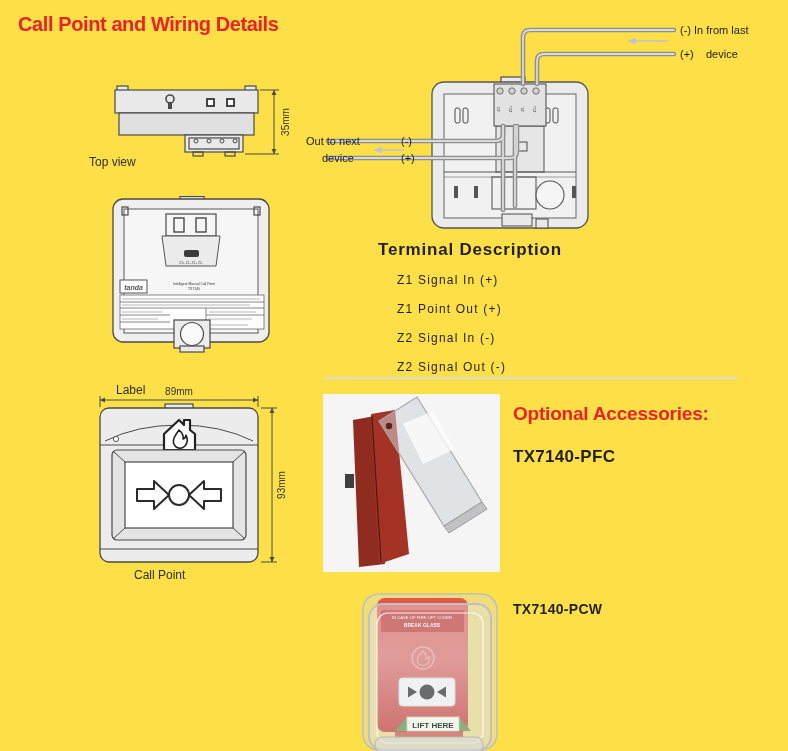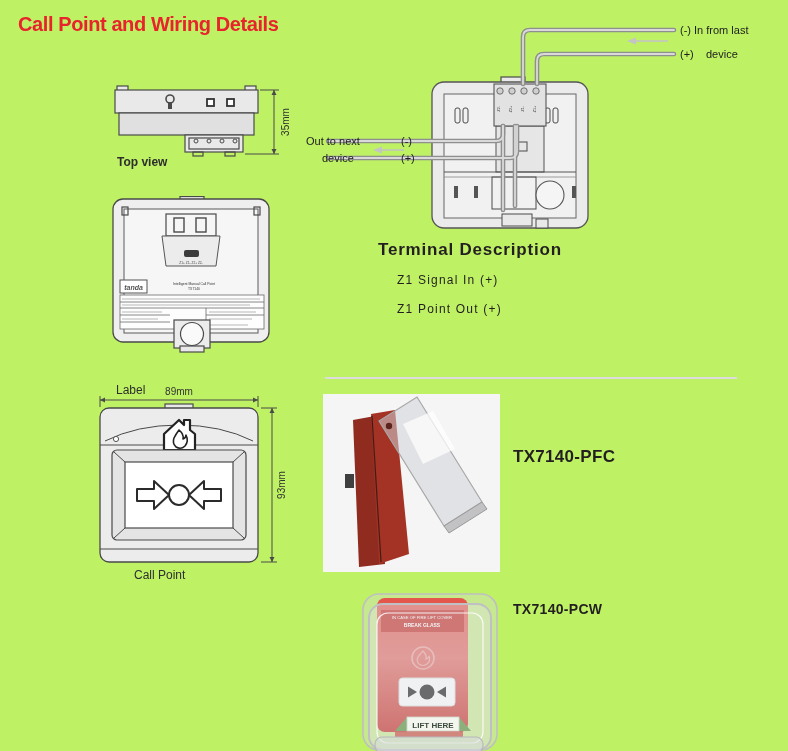--- a/index.html
+++ b/index.html
@@ -1,16 +1,16 @@
 <!DOCTYPE html>
 <html><head>
 <meta charset="utf-8">
 <style>
   html,body{margin:0;padding:0;background:#ffffff;}
-  #page{position:relative;width:788px;height:751px;background:#bef264;overflow:hidden;
+  #page{position:relative;width:788px;height:751px;background:#fde047;overflow:hidden;
         font-family:"Liberation Sans",sans-serif;color:#231f20;}
   .abs{position:absolute;}
   .page-title{left:18px;top:13px;font-size:20px;font-weight:bold;letter-spacing:-0.4px;color:#e8232b;}
   .caption{font-size:12px;color:#2e2e2e;}
   .term-head{left:378px;top:240px;font-size:17px;font-weight:bold;letter-spacing:0.8px;}
   .term-list{left:397px;top:266px;font-size:12px;letter-spacing:1.2px;line-height:29px;}
   .divider{left:325px;top:377px;width:412px;height:2px;background:#dcdcdc;}
   .acc-head{left:513px;top:403px;font-size:19px;font-weight:bold;letter-spacing:-0.2px;color:#e8232b;}
   .acc-model-1{left:513px;top:447px;font-size:17px;font-weight:bold;letter-spacing:0.3px;}
   .acc-model-2{left:513px;top:601px;font-size:14px;font-weight:bold;letter-spacing:0.3px;}
@@ -53,21 +53,21 @@
     </g>
     <g stroke="#4a4a4a" stroke-width="1">
       <line x1="165" y1="10" x2="184" y2="10"></line>
       <line x1="150" y1="74" x2="184" y2="74"></line>
       <line x1="179" y1="10" x2="179" y2="74"></line>
       <path d="M 179 10 l -2.5 5 h 5 z" fill="#4a4a4a" stroke="none"></path>
       <path d="M 179 74 l -2.5 -5 h 5 z" fill="#4a4a4a" stroke="none"></path>
     </g>
     <text x="194" y="42" font-size="10" fill="#333" text-anchor="middle" transform="rotate(-90,194,42)">35mm</text>
   </svg>
-  <div class="abs caption" style="left:117px;top:155px;font-weight:bold;">Top view</div>
+  <div class="abs caption" style="left:89px;top:155px;">Top view</div>
 
   <svg class="abs" style="left:110px;top:196px;" width="170" height="162" viewBox="0 0 170 162">
     <g>
       <rect x="70" y="0.5" width="24" height="5" class="fillgray"></rect>
       <rect x="3" y="3" width="156" height="143" rx="10" style="fill:#efefef;stroke:#4a4a4a;stroke-width:1.3"></rect>
       <rect x="14" y="13" width="134" height="124" style="fill:#f6f6f6;stroke:#5a5a5a;stroke-width:1"></rect>
       <rect x="12" y="11" width="6" height="8" class="lineart"></rect>
       <rect x="144" y="11" width="6" height="8" class="lineart"></rect>
 
       <g>
@@ -184,20 +184,22 @@
     <text x="8" y="131" font-size="11" fill="#1d1d1d">Out to next</text>
     <text x="103" y="131" font-size="11" fill="#1d1d1d">(-)</text>
     <text x="24" y="148" font-size="11" fill="#1d1d1d">device</text>
     <text x="103" y="148" font-size="11" fill="#1d1d1d">(+)</text>
   </svg>
 
   <div class="abs term-head">Terminal Description</div>
   <div class="abs term-list">
     <div>Z1 Signal In (+)</div>
     <div>Z1 Point Out (+)</div>
+    <div>Z2 Signal In (-)</div>
+    <div>Z2 Signal Out (-)</div>
   </div>
 
   <div class="abs divider"></div>
 
   <svg class="abs" style="left:85px;top:383px;" width="215" height="202" viewBox="0 0 215 202">
 
     <g stroke="#4a4a4a" stroke-width="1">
       <line x1="15" y1="17" x2="173" y2="17"></line>
       <line x1="15" y1="13" x2="15" y2="24"></line>
       <line x1="173" y1="13" x2="173" y2="24"></line>
@@ -251,20 +253,21 @@
       <polygon points="48,20 72,16 86,160 56,170" fill="#a53325"></polygon>
       <line x1="49" y1="22" x2="58" y2="168" stroke="#431d15" stroke-width="1.2"></line>
       <rect x="22" y="80" width="9" height="14" fill="#3f3f3f"></rect>
       <polygon points="56,27 94,3 159,108 121,132" fill="rgba(208,210,215,0.55)" stroke="#a8a8a8" stroke-width="1.2"></polygon>
       <polygon points="159,108 121,132 126,139 164,115" fill="#c2c2c4" stroke="#9a9a9a" stroke-width="1"></polygon>
       <polygon points="80,30 110,17 132,55 100,70" fill="rgba(255,255,255,0.72)"></polygon>
       <circle cx="66" cy="32" r="3.2" fill="#5a241c"></circle>
     </svg>
   </div>
 
+  <div class="abs acc-head">Optional Accessories:</div>
   <div class="abs acc-model-1">TX7140-PFC</div>
 
   <div class="abs imgbox2">
     <svg width="150" height="171" viewBox="0 0 150 171">
       <defs>
         <linearGradient id="redbody" x1="0" y1="0" x2="0" y2="1">
           <stop offset="0" stop-color="#e4554b"></stop>
           <stop offset="0.45" stop-color="#e06a61"></stop>
           <stop offset="1" stop-color="#c1241d"></stop>
         </linearGradient>

